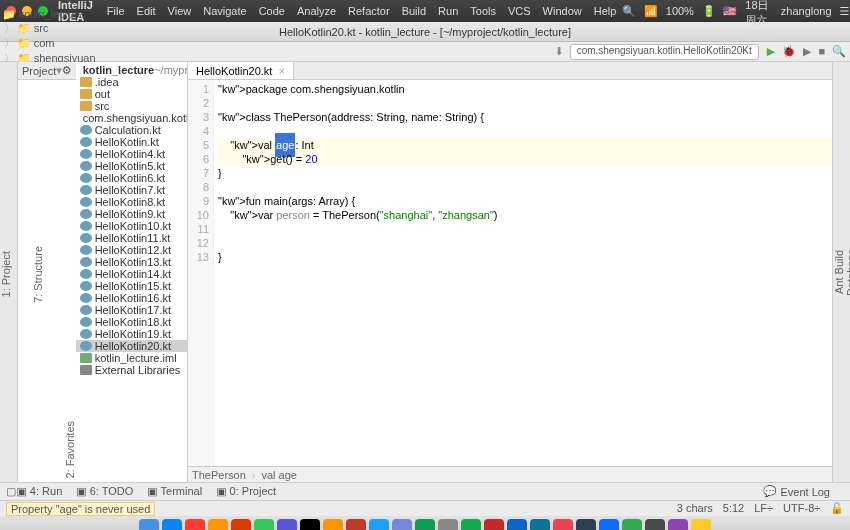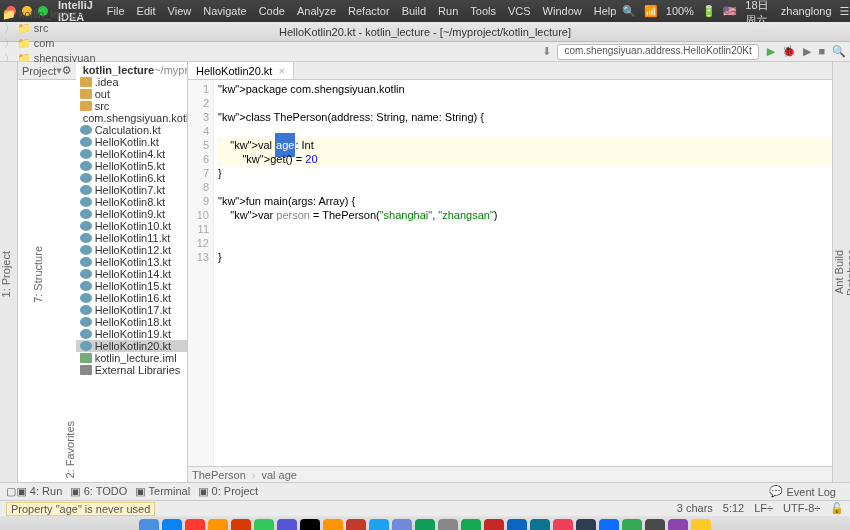--- a/index.html
+++ b/index.html
@@ -46,21 +46,21 @@
 .pkg{color:#000}
 .str{color:#008000}
 .num{color:#0000ff}
 .selword{background:#3875d6;color:#fff;padding:6px 1px}
 .gray{color:#888}
 .rightgutter{width:18px;background:#e8e8e8;border-left:1px solid #ccc;writing-mode:vertical-lr;font-size:9px;color:#666}
 .rightgutter .tab{transform:rotate(180deg);padding:6px 0;display:block;text-align:center}
 .breadcrumb{height:16px;background:#f0f0f0;border-top:1px solid #ccc;font-size:10px;color:#666;padding:0 4px;display:flex;align-items:center}
 .breadcrumb .sep{margin:0 6px;color:#bbb}
 .toolstrip{height:18px;background:#ececec;border-top:1px solid #ccc;display:flex;align-items:center;padding:0 6px;font-size:10px;color:#555}
-.toolstrip .titem{margin-right:8px;display:flex;align-items:center;gap:3px}
+.toolstrip .titem{margin-right:14px;display:flex;align-items:center;gap:3px}
 .toolstrip .right{margin-left:auto}
 .status{height:16px;background:#ececec;border-top:1px solid #ccc;display:flex;align-items:center;padding:0 6px;font-size:10px;color:#555}
 .status .warnbox{background:#fff3cd;padding:0 4px;border:1px solid #e0d080}
 .status .right{margin-left:auto;display:flex;gap:10px}
 .dock{height:26px;background:linear-gradient(rgba(220,220,220,.7),rgba(200,200,200,.9));display:flex;align-items:center;justify-content:center;gap:3px}
 .dock .app{width:20px;height:20px;border-radius:4px}
 .yt{color:#888}
 </style>
 </head>
 <body>
@@ -92,21 +92,21 @@
   <span id="navcrumbs">
       <span class="ci">📁 kotlin_lecture</span>
       <span class="ci"><span class="sep">〉</span>📁 src</span>
       <span class="ci"><span class="sep">〉</span>📁 com</span>
       <span class="ci"><span class="sep">〉</span>📁 shengsiyuan</span>
       <span class="ci"><span class="sep">〉</span>📁 kotlin</span>
       <span class="ci"><span class="sep">〉</span>📁 HelloKotlin20.kt</span>
     </span>
   <div class="right">
     <span class="yt">⬇</span>
-    <span class="runsel">com.shengsiyuan.address.HelloKotlin20Kt</span>
+    <span class="runsel">com.shengsiyuan.kotlin.HelloKotlin20Kt</span>
     <span class="runbtns">
       <span style="color:#4caf50">▶</span>
       <span style="color:#4caf50">🐞</span>
       <span>▶</span>
       <span>■</span>
       <span>🔍</span>
     </span>
   </div>
 </div>
 

